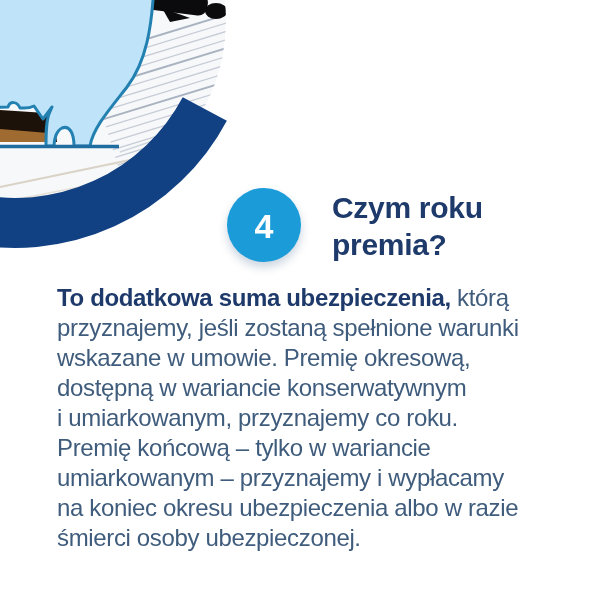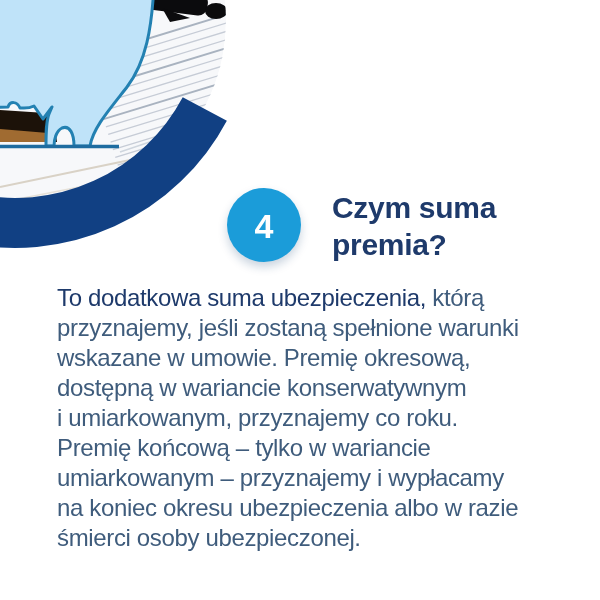--- a/index.html
+++ b/index.html
@@ -44,21 +44,21 @@
   .heading{
     position:absolute;left:332px;top:189px;
     color:var(--navy);font-size:30px;font-weight:700;line-height:37px;
     letter-spacing:-0.3px;white-space:pre-line;
   }
   .body-text{
     position:absolute;left:57px;top:283px;width:540px;
     color:var(--slate);font-size:24px;line-height:30px;letter-spacing:-0.35px;
     white-space:pre-line;
   }
-  .body-text strong{color:var(--navy);font-weight:400}
+  .body-text strong{color:var(--navy);font-weight:700}
 </style>
 </head>
 <body>
 
 <div class="stage">
 
   <svg class="hero" width="600" height="270" viewBox="0 0 600 270">
     <defs>
       <clipPath id="photoClip">
           <circle cx="43" cy="21" r="183"></circle>
@@ -115,21 +115,21 @@
       <line class="ground-line" x1="0" y1="146.5" x2="119" y2="146.5"></line>
     </g>
 
     <path class="arc-band" d="M 204.8,108.9 A 215,215 0 0 1 -33.4,217.4"></path>
   </svg>
 
   <div class="badge">
     <span>4</span>
   </div>
 
-  <h1 class="heading">Czym suma
+  <h1 class="heading">Czym roku
 premia?</h1>
 
   <p class="body-text"><strong>To dodatkowa suma ubezpieczenia,</strong><span> którą
 przyznajemy, jeśli zostaną spełnione warunki
 wskazane w umowie. Premię okresową,
 dostępną w wariancie konserwatywnym
 i umiarkowanym, przyznajemy co roku.
 Premię końcową – tylko w wariancie
 umiarkowanym – przyznajemy i wypłacamy
 na koniec okresu ubezpieczenia albo w razie

